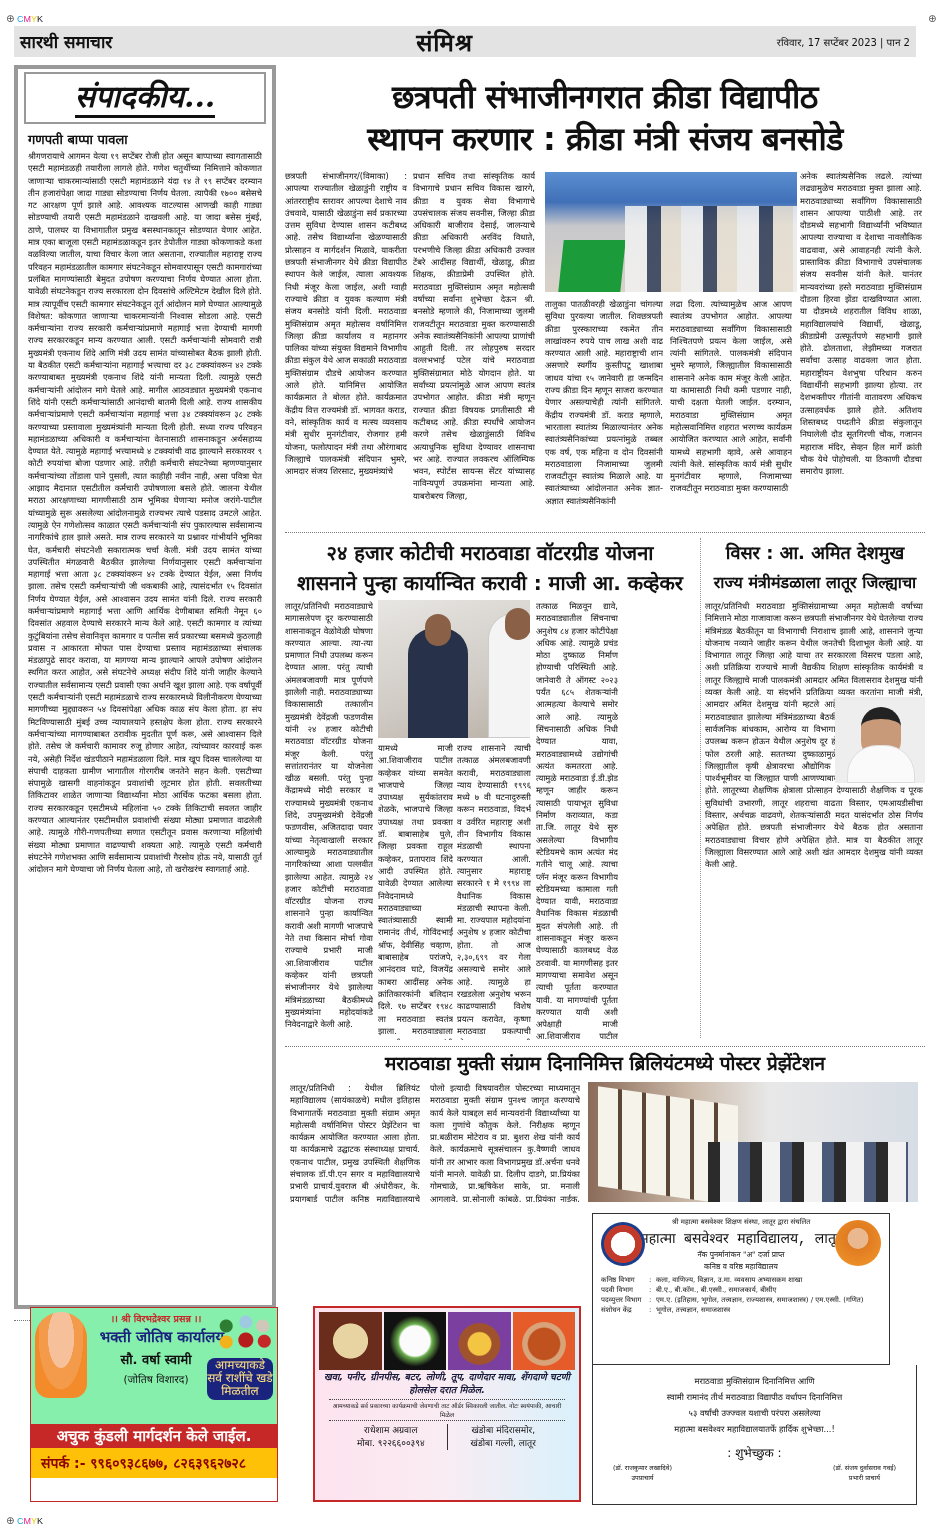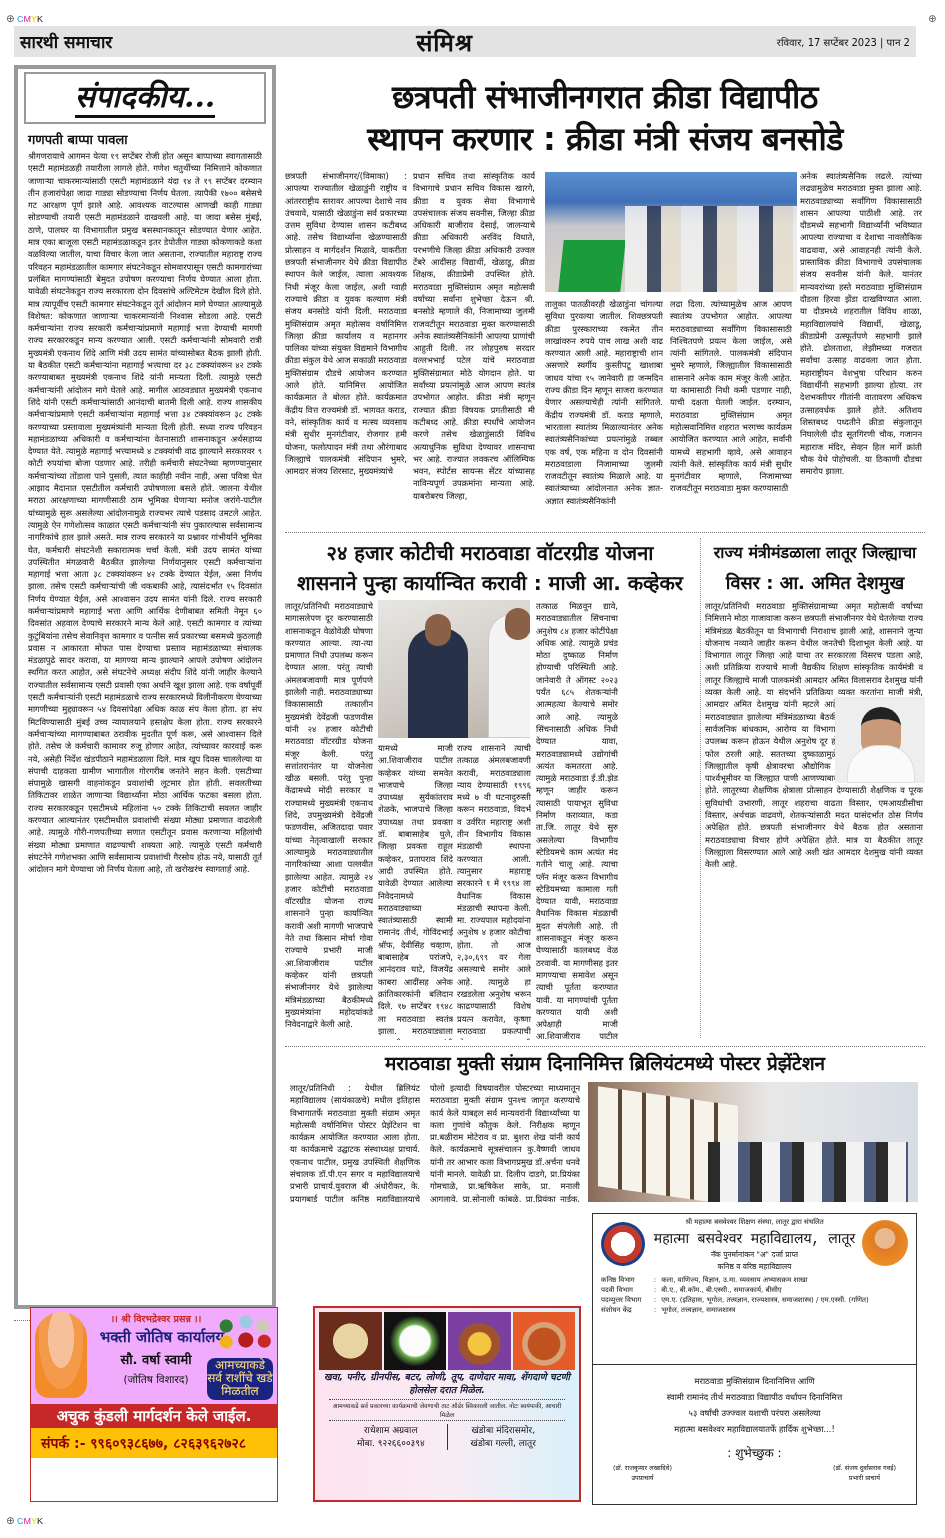--- a/index.html
+++ b/index.html
@@ -32,33 +32,33 @@
   .ph-men .p1 { position: absolute; left: 30px; bottom: 0; width: 60px; height: 110px; background: #27324a; border-radius: 26px 26px 0 0; }
   .ph-men .p2 { position: absolute; left: 110px; bottom: 0; width: 60px; height: 125px; background: #f4f4f4; border-radius: 26px 26px 0 0; border: 1px solid #ccc; }
   .ph-men .h { position: absolute; width: 26px; height: 32px; background: #8a6147; border-radius: 13px; }
   .ph-portrait { background: #eeeeee; }
   .ph-portrait .face { position: absolute; left: 26px; top: 10px; width: 40px; height: 52px; background: #c99a7a; border-radius: 20px 20px 18px 18px; border-top: 12px solid #222; }
   .ph-portrait .body { position: absolute; left: 12px; bottom: 0; width: 68px; height: 38px; background: #fafafa; border-radius: 30px 30px 0 0; border: 1px solid #ddd; }
   .ph-poster { background: linear-gradient(90deg, #8b6b5a 0%, #c9b7a6 30%, #e8e8e8 55%, #d7dde5 100%); }
   .ph-poster .boards { position: absolute; left: 10px; top: 14px; width: 140px; height: 100px; background: repeating-linear-gradient(90deg, #f6f3ea 0 20px, #5c4636 20px 24px); transform: skewY(8deg); }
   .ph-poster .crowd { position: absolute; left: 120px; bottom: 0; width: 200px; height: 60px; background: repeating-linear-gradient(90deg, #2b2b2b 0 12px, #f2f2f2 12px 30px, #4b5a78 30px 42px); }
   
-  .college { position: absolute; left: 592px; top: 1213px; width: 325px; height: 152px; border: 1px solid #333; text-align: center; padding: 3px 6px; }
+  .college { position: absolute; left: 592px; top: 1213px; width: 298px; height: 152px; border: 1px solid #333; text-align: center; padding: 3px 6px; }
   .college .top { font-size: 7px; }
   .college .name { font-family: Liberation Mono, monospace; font-size: 14px; margin: 2px 0; }
   .college .small { font-size: 7.5px; line-height: 12px; }
   .college table { width: 100%; font-size: 7px; text-align: left; margin-top: 2px; border-collapse: collapse; }
   .college td { padding: 0 2px; line-height: 10px; white-space: nowrap; }
   .college .logo { position: absolute; left: 8px; top: 8px; width: 44px; height: 44px; border-radius: 50%; background: radial-gradient(circle, #fff 38%, #c0392b 40%, #c0392b 60%, #1a3e8c 62%); }
   .college .saint { position: absolute; right: 8px; top: 6px; width: 46px; height: 46px; border-radius: 50%; background: radial-gradient(circle at 50% 40%, #e9b88e 0 28%, #e07b22 30%, #f29a2a 100%); }
   .wishes { position: absolute; left: 592px; top: 1365px; width: 325px; height: 140px; border: 1px solid #333; border-top: none; text-align: center; font-size: 8.3px; line-height: 16px; padding-top: 8px; }
   .wishes .sig { display: flex; justify-content: space-between; font-size: 6.5px; line-height: 10px; padding: 0 20px; margin-top: 2px; }
   
   .astro { position: absolute; left: 30px; top: 1307px; width: 248px; height: 195px; border: 1px solid #c62828; }
-  .astro .top { height: 96px; position: relative; background: #f0abfc; }
+  .astro .top { height: 116px; position: relative; background: #86efac; }
   .astro .ganesh { position: absolute; left: 4px; top: 4px; width: 52px; height: 86px; background: radial-gradient(ellipse at 50% 30%, #f6c09b 0 35%, #f39a4b 36% 60%, #f48b2a 61%); border-radius: 26px 26px 14px 14px; }
   .astro .l1 { position: absolute; left: 60px; top: 4px; width: 130px; text-align: center; font-size: 9.5px; color: #c62828; font-weight: bold; }
   .astro .l2 { position: absolute; left: 56px; top: 18px; width: 150px; text-align: center; font-size: 15px; color: #1a237e; font-weight: bold; }
   .astro .l3 { position: absolute; left: 60px; top: 42px; width: 130px; text-align: center; font-size: 13px; font-weight: bold; }
   .astro .l4 { position: absolute; left: 60px; top: 64px; width: 130px; text-align: center; font-size: 10.5px; }
   .astro .gems { position: absolute; right: 6px; top: 6px; width: 56px; height: 40px; background: radial-gradient(circle at 20% 30%, #2e7d32 0 6px, transparent 7px), radial-gradient(circle at 55% 20%, #9ecae1 0 6px, transparent 7px), radial-gradient(circle at 85% 30%, #cfc7b8 0 6px, transparent 7px), radial-gradient(circle at 20% 70%, #f2b21b 0 6px, transparent 7px), radial-gradient(circle at 55% 65%, #b71c1c 0 7px, transparent 8px), radial-gradient(circle at 88% 68%, #c62828 0 6px, transparent 7px); }
   .astro .badge { position: absolute; right: 4px; top: 50px; width: 66px; height: 42px; background: #1a237e; color: #ffe082; border-radius: 8px; font-size: 12px; text-align: center; line-height: 13px; padding-top: 1px; }
   .astro .red { background: #c62828; color: #fff; text-align: center; font-size: 15px; font-weight: bold; height: 24px; line-height: 24px; }
   .astro .body { font-size: 7.6px; line-height: 12px; padding: 3px 5px; text-align: justify; height: 45px; }
   .astro .contact { background: #ffc107; color: #8b0000; font-size: 14px; font-weight: bold; height: 30px; line-height: 30px; padding-left: 10px; }
@@ -126,22 +126,22 @@
     <div class="p2"></div>
   <div class="h" style="left:47px;top:14px;"></div>
     <div class="h" style="left:127px;top:8px;"></div>
 </div>
 <div class="col p" style="left:378px;top:742px;width:75px;height:298px;">यामध्ये माजी आ.शिवाजीराव पाटील कव्हेकर यांच्या समवेत भाजपाचे जिल्हा उपाध्यक्ष सुर्यकांतराव शेळके, भाजपाचे जिल्हा उपाध्यक्ष तथा प्रवक्ता डॉ. बाबासाहेब घुले, जिल्हा प्रवक्ता राहूल कव्हेकर, प्रतापराव शिंदे आदी उपस्थित होते. यावेळी देण्यात आलेल्या निवेदनामध्ये मराठवाड्याच्या स्वातंत्र्यासाठी स्वामी रामानंद तीर्थ, गोविंदभाई श्रॉफ, देवीसिंह चव्हाण, बाबासाहेब परांजपे, आनंदराव घाटे, विजयेंद्र काबरा आदींसह अनेक क्रांतिकारकांनी बलिदान दिले. १७ सप्टेंबर १९४८ ला मराठवाडा स्वतंत्र झाला. मराठवाड्याला तत्कालीन मुख्यमंत्री यशवंतराव चव्हाण यांनी विधानसभेमध्ये लोकसंख्येच्या प्रमाणात शासकीय नोकऱ्या व विकासनिधी देऊ असे आश्वासन देऊनही त्याची अंमलबजावणी झालेली नाही. त्यामुळे विद्यमान</div>
 <div class="col p" style="left:457px;top:742px;width:74px;height:298px;">राज्य शासनाने त्याची तत्काळ अंमलबजावणी करावी, मराठवाड्याला न्याय देण्यासाठी १९९६ मध्ये ७ वी घटनादुरुस्ती करून मराठवाडा, विदर्भ व उर्वरित महाराष्ट्र अशी तीन विभागीय विकास मंडळाची स्थापना करण्यात आली. त्यानुसार महाराष्ट्र सरकारने १ मे १९९४ ला वैधानिक विकास मंडळाची स्थापना केली. मा. राज्यपाल महोदयांना अनुशेष ४ हजार कोटीचा होता. तो आज २,३०,६९९ वर गेला असल्याचे समोर आले आहे. त्यामुळे हा रखडलेला अनुशेष भरून काढण्यासाठी विशेष प्रयत्न करावेत, कृष्णा मराठवाडा प्रकल्पाची घोषणा करून उजनी धरणातून मांजरा धरणात २४ टीएमसी पाणी देण्याचे मान्य करण्यात आले होते. ते हक्काचे पाणी</div>
 <div class="col p" style="left:536px;top:600px;width:82px;height:440px;">तत्काळ मिळवून द्यावे, मराठवाड्यातील सिंचनाचा अनुशेष ८४ हजार कोटींपेक्षा अधिक आहे. त्यामुळे प्रचंड मोठा दुष्काळ निर्माण होण्याची परिस्थिती आहे. जानेवारी ते ऑगस्ट २०२३ पर्यंत ६८५ शेतकऱ्यांनी आत्महत्या केल्याचे समोर आले आहे. त्यामुळे सिंचनासाठी अधिक निधी देण्यात यावा, मराठवाड्यामध्ये उद्योगांची अत्यंत कमतरता आहे. त्यामुळे मराठवाडा ई.डी.झेड म्हणून जाहीर करून त्यासाठी पायाभूत सुविधा निर्माण कराव्यात, कडा ता.जि. लातूर येथे सुरु असलेल्या विभागीय स्टेडियमचे काम अत्यंत मंद गतीने चालू आहे. त्याचा प्लॅन मंजूर करून विभागीय स्टेडियमच्या कामाला गती देण्यात यावी, मराठवाडा वैधानिक विकास मंडळाची मुदत संपलेली आहे. ती शासनाकडून मंजूर करून घेण्यासाठी कालबध्द वेळ ठरवावी. या मागणीसह इतर मागण्याचा समावेश असून त्याची पूर्तता करण्यात यावी. या मागण्यांची पूर्तता करण्यात यावी अशी अपेक्षाही माजी आ.शिवाजीराव पाटील कव्हेकर यांनी यावेळी बोलताना व्यक्त केली.</div>
 <div class="vdot" style="left:700px;top:538px;height:500px;"></div>
 
 <div class="h2" style="left:705px;top:538px;width:220px;font-size:16px;">
+  <div style="font-size:18px;">विसर : आ. अमित देशमुख</div>
   <div>राज्य मंत्रीमंडळाला लातूर जिल्ह्याचा</div>
-  <div style="font-size:18px;">विसर : आ. अमित देशमुख</div>
 </div>
 <div class="col p" style="left:705px;top:600px;width:218px;height:440px;">लातूर/प्रतिनिधी मराठवाडा मुक्तिसंग्रामाच्या अमृत महोत्सवी वर्षाच्या निमित्ताने मोठा गाजावाजा करून छत्रपती संभाजीनगर येथे घेतलेल्या राज्य मंत्रिमंडळ बैठकीतून या विभागाची निराशाच झाली आहे, शासनाने जुन्या योजनाच नव्याने जाहीर करून येथील जनतेची दिशाभूल केली आहे. या विभागात लातूर जिल्हा आहे याचा तर सरकारला विसरच पडला आहे, अशी प्रतिक्रिया राज्याचे माजी वैद्यकीय शिक्षण सांस्कृतिक कार्यमंत्री व लातूर जिल्ह्याचे माजी पालकमंत्री आमदार अमित विलासराव देशमुख यांनी व्यक्त केली आहे. या संदर्भाने प्रतिक्रिया व्यक्त करतांना माजी मंत्री, आमदार अमित देशमुख यांनी म्हटले आहे की, बऱ्याच अवकाशानंतर मराठवाड्यात झालेल्या मंत्रिमंडळाच्या बैठकीत कृषी, सिंचन, औद्योगिक, सार्वजनिक बांधकाम, आरोग्य या विभागासाठी मोठ्या प्रमाणात निधी उपलब्ध करून होऊन येथील अनुशेष दूर होईल ही अपेक्षा होती मात्र ती फोल ठरली आहे. सततच्या दुष्काळामुळे लातूर, उस्मानाबाद, बीड जिल्ह्यातील कृषी क्षेत्रावरचा औद्योगिक प्रगती खुंटलेली आहे. या पार्श्वभूमीवर या जिल्ह्यात पाणी आणण्याबाबत ठोस निर्णय होणे अपेक्षित होते. लातूरच्या शैक्षणिक क्षेत्राला प्रोत्साहन देण्यासाठी शैक्षणिक व पूरक सुविधांची उभारणी, लातूर शहराचा वाढता विस्तार, एमआयडीसीचा विस्तार, अर्थचक्र वाढवणे, शेतकऱ्यांसाठी मदत यासंदर्भात ठोस निर्णय अपेक्षित होते. छत्रपती संभाजीनगर येथे बैठक होत असताना मराठवाड्याचा विचार होणे अपेक्षित होते. मात्र या बैठकीत लातूर जिल्ह्याला विसरण्यात आले आहे अशी खंत आमदार देशमुख यांनी व्यक्त केली आहे.</div>
 <div class="photo ph-portrait" style="left:835px;top:697px;width:90px;height:86px;">
     <div class="face"></div>
     <div class="body"></div>
   </div>
 <div class="dotline" style="left:285px;top:1046px;width:640px;"></div>
 
 <div class="h2" style="left:285px;top:1048px;width:640px;font-size:19px;">मराठवाडा मुक्ती संग्राम दिनानिमित्त ब्रिलियंटमध्ये पोस्टर प्रेझेंटेशन</div>
 <div class="col p" style="left:290px;top:1082px;width:130px;height:120px;">लातूर/प्रतिनिधी : येथील ब्रिलियंट महाविद्यालय (सायंकाळचे) मधील इतिहास विभागातर्फे मराठवाडा मुक्ती संग्राम अमृत महोत्सवी वर्षानिमित्त पोस्टर प्रेझेंटेशन चा कार्यक्रम आयोजित करण्यात आला होता. या कार्यक्रमाचे उद्घाटक संस्थाध्यक्ष प्राचार्य. एकनाथ पाटील, प्रमुख उपस्थिती शैक्षणिक संचालक डॉ.पी.एन सगर व महाविद्यालयाचे प्रभारी प्राचार्य.युवराज बी अंधोरीकर, के. प्रयागबाई पाटील कनिष्ठ महाविद्यालयाचे उपप्राचार्य प्रा.सतीश जाधव यांच्या उपस्थितीत फीत कापून केले. यामध्ये बी.ए व बी.कॉम च्या विद्यार्थ्यांनी मराठवाडा मुक्ती संग्राम संबंधित स्वामी रामानंद तीर्थ यांचे योगदान, शिवाजी बोंगाळकर, लढा क्षेत्र, सशस्त्र लढे, रझाकार संघटना, स्टेट कॉंग्रेस चे योगदान, मीर उस्मान अली, काशिनाथ पाटील यांचे योगदान, ऑपरेशन</div>

